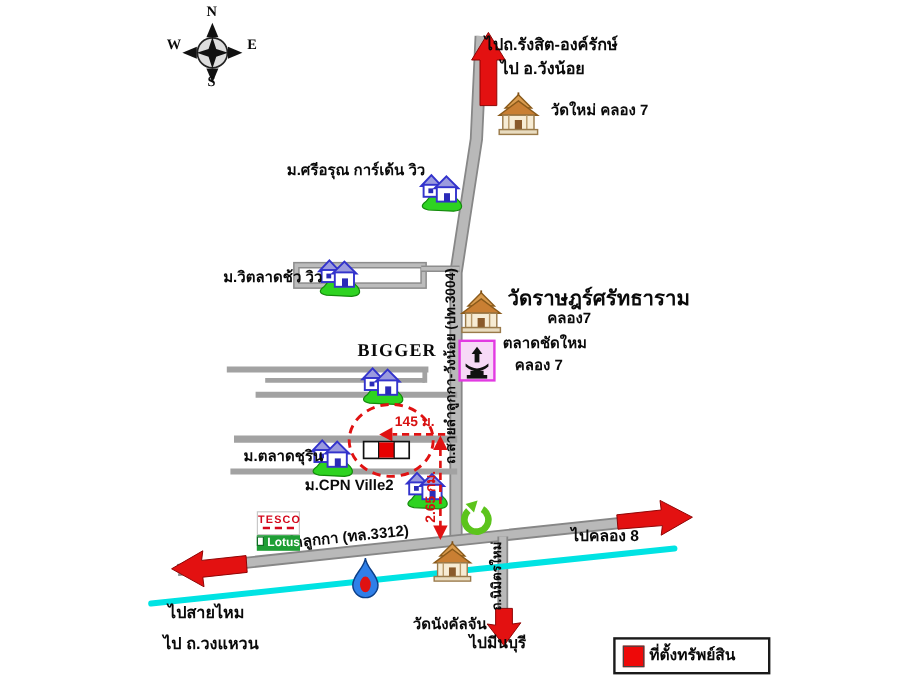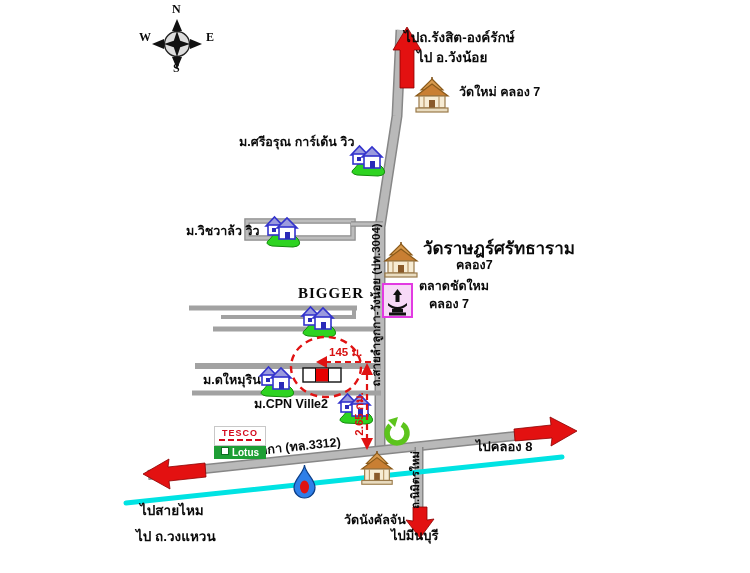--- a/index.html
+++ b/index.html
@@ -4,21 +4,21 @@
 <style>
   html,body{margin:0;padding:0;background:#fff;}
   #stage{position:relative;width:750px;height:573px;background:#ffffff;overflow:hidden;
          font-family:"Liberation Sans",sans-serif;}
   #stage svg{position:absolute;left:0;top:0;}
   .lbl{position:absolute;font-weight:bold;color:#0a0a0a;white-space:nowrap;
        font-family:"Liberation Sans",sans-serif;line-height:1.15;}
   .red{color:#d81111;}
   .serif{font-family:"Liberation Serif",serif;}
   .rot-center{transform:translate(-50%,-50%) rotate(-90deg);}
-  .tesco{position:absolute;left:214px;top:426px;width:52px;text-align:center;}
+  .tesco{position:absolute;left:214px;top:426px;width:36px;text-align:center;}
   .tesco-top{background:#ffffff;border:1px solid #c8c8c8;color:#d4081c;font-weight:bold;
              font-size:9px;letter-spacing:1px;padding:1px 0 0 0;font-family:"Liberation Sans",sans-serif;}
   .tesco-dash{height:3px;margin:1px 4px 1px 4px;border-top:2px dashed #d4081c;}
   .tesco-bot{background:#1e9e35;color:#ffffff;font-weight:bold;font-size:10px;padding:1px 0;
              display:flex;align-items:flex-start;justify-content:center;gap:3px;}
   .tesco-leaf{display:inline-block;width:8px;height:8px;background:#ffffff;border:1px solid #0d6e22;
               box-sizing:border-box;}
   .legend{position:absolute;left:511px;top:531px;width:131px;height:31px;background:#ffffff;
           border:2px solid #1a1a1a;display:flex;align-items:center;padding-left:6px;box-sizing:border-box;gap:4px;}
   .legend-swatch{width:16px;height:16px;background:#ee0909;border:1px solid #444;}
@@ -149,27 +149,27 @@
 
   <div class="lbl" style="left:404px;top:30px;font-size:13.5px;">ไปถ.รังสิต-องค์รักษ์</div>
   <div class="lbl" style="left:417px;top:50px;font-size:13.5px;">ไป อ.วังน้อย</div>
   <div class="lbl" style="left:476px;top:440px;font-size:13px;">ไปคลอง 8</div>
   <div class="lbl" style="left:136px;top:481px;font-size:13.5px;margin-top:48px;">ไป ถ.วงแหวน</div>
   <div class="lbl" style="left:140px;top:503px;font-size:13.5px;">ไปสายไหม</div>
   <div class="lbl" style="left:391px;top:530px;font-size:13px;font-family:Liberation Mono, monospace;">ไปมีนบุรี</div>
 
   <div class="lbl" style="left:459px;top:85px;font-size:12.5px;">วัดใหม่ คลอง 7</div>
   <div class="lbl" style="left:239px;top:135px;font-size:12.5px;">ม.ศรีอรุณ การ์เด้น วิว</div>
-  <div class="lbl" style="left:186px;top:224px;font-size:12.5px;">ม.วิชวาล้ว วิว</div>
+  <div class="lbl" style="left:186px;top:224px;font-size:12.5px;">ม.วิตลาดช้ว วิว</div>
   <div class="lbl" style="left:423px;top:239px;font-size:17px;">วัดราษฎร์ศรัทธาราม</div>
   <div class="lbl" style="left:456px;top:258px;font-size:12.5px;">คลอง7</div>
   <div class="lbl" style="left:419px;top:279px;font-size:12.5px;">ตลาดชัดใหม</div>
   <div class="lbl" style="left:429px;top:297px;font-size:12.5px;">คลอง 7</div>
   <div class="lbl serif" style="left:298px;top:285px;font-size:15px;letter-spacing:1px;">BIGGER</div>
-  <div class="lbl" style="left:203px;top:373px;font-size:12.5px;">ม.ดใหมุริน</div>
+  <div class="lbl" style="left:203px;top:373px;font-size:12.5px;">ม.ตลาดชุริน</div>
   <div class="lbl" style="left:254px;top:397px;font-size:12.5px;text-align:center;">ม.CPN Ville2</div>
   <div class="lbl" style="left:344px;top:513px;font-size:12.5px;">วัดนังคัลจัน</div>
 
   <div class="lbl rot-center" style="left:377px;top:305px;font-size:11.5px;">ถ.สายลำลูกกา-วังน้อย (ปท.3004)</div>
   <div class="lbl" style="left:226px;top:447px;font-size:12.5px;transform:rotate(-6deg);transform-origin:left top;">ถ.ลำลูกกา (ทล.3312)</div>
   <div class="lbl rot-center" style="left:415px;top:480px;font-size:11px;">ถ.นิมิตรใหม่</div>
 
   <div class="lbl red" style="left:329px;top:346px;font-size:11.5px;">145 ม.</div>
   <div class="lbl red rot-center" style="left:360px;top:414px;font-size:11.5px;">2.65 กม.</div>
 
@@ -177,14 +177,18 @@
     <div class="tesco-top">
       <span>TESCO</span>
       <div class="tesco-dash"></div>
     </div>
     <div class="tesco-bot">
       <span class="tesco-leaf"></span>
       <span>Lotus</span>
     </div>
   </div>
 
+  <div class="legend">
+    <span class="legend-swatch"></span>
+    <span class="lbl" style="position:static;font-size:13px;">ที่ตั้งทรัพย์สิน</span>
+  </div>
 
 </div>
 
 </body></html>

